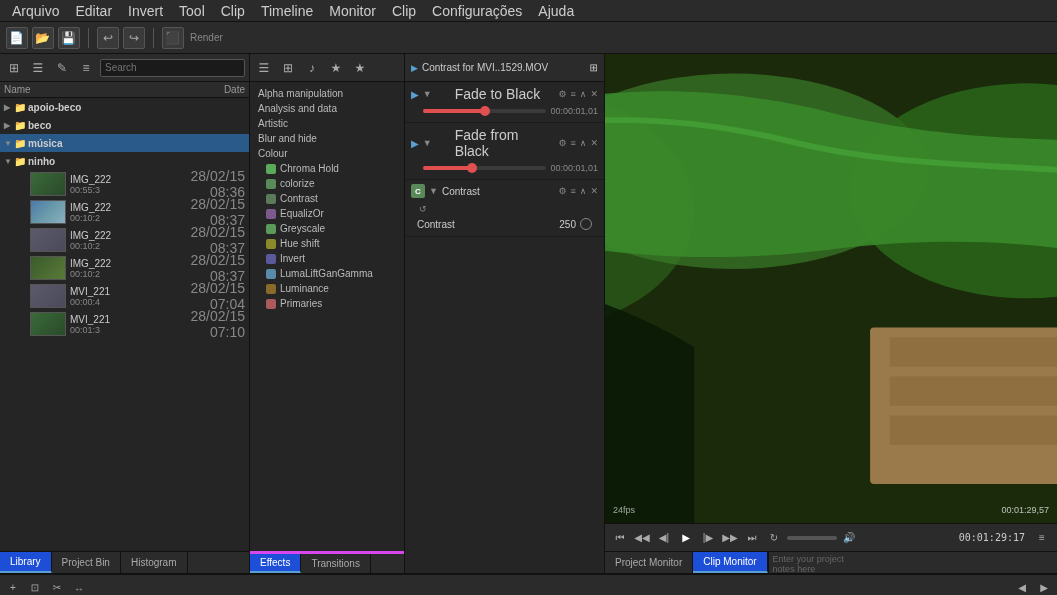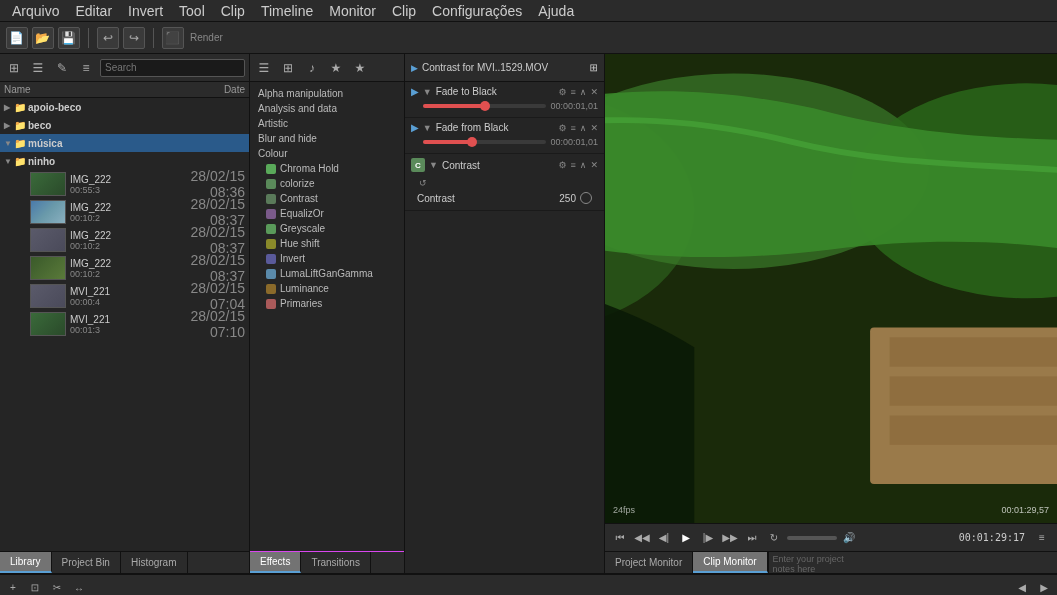--- a/index.html
+++ b/index.html
@@ -167,21 +167,21 @@
       display: flex;
     }
     .panel-tab {
       padding: 0 10px;
       display: flex; align-items: center;
       cursor: pointer;
       font-size: 10px;
       color: #aaa;
       border-right: 1px solid #111;
     }
-    .panel-tab.active { background: #737373; color: #fff; border-bottom: 2px solid #5a9fd4; }
+    .panel-tab.active { background: #1d4ed8; color: #fff; border-bottom: 2px solid #5a9fd4; }
 
     
     #effects-panel {
       width: 155px;
       background: #252525;
       border-right: 1px solid #111;
       display: flex;
       flex-direction: column;
     }
     #effects-toolbar {
@@ -214,21 +214,21 @@
       gap: 4px;
     }
     .effect-color-dot {
       width: 10px; height: 10px;
       border-radius: 2px;
       flex-shrink: 0;
     }
     #effects-tabs {
       height: 22px;
       background: #2b2b2b;
-      border-top: 1px solid #d946ef;
+      border-top: 3px solid #d946ef;
       display: flex;
     }
 
     
     #right-effects-panel {
       width: 200px;
       background: #252525;
       border-right: 1px solid #111;
       display: flex;
       flex-direction: column;
@@ -250,21 +250,21 @@
     .effect-row {
       border-bottom: 1px solid #1a1a1a;
       padding: 4px 6px;
     }
     .effect-row-header {
       display: flex;
       align-items: center;
       gap: 4px;
       margin-bottom: 4px;
     }
-    .effect-name { flex: 1; font-size: 10px; color: #ccc; }
+    .effect-name { flex: 1; font-size: 14px; color: #ccc; margin-left: 19px; }
     .effect-icons { display: flex; gap: 4px; font-size: 9px; color: #888; }
     .effect-slider-row {
       display: flex;
       align-items: center;
       gap: 4px;
       padding: 0 0 2px 12px;
     }
     .effect-slider {
       flex: 1;
       height: 4px;

